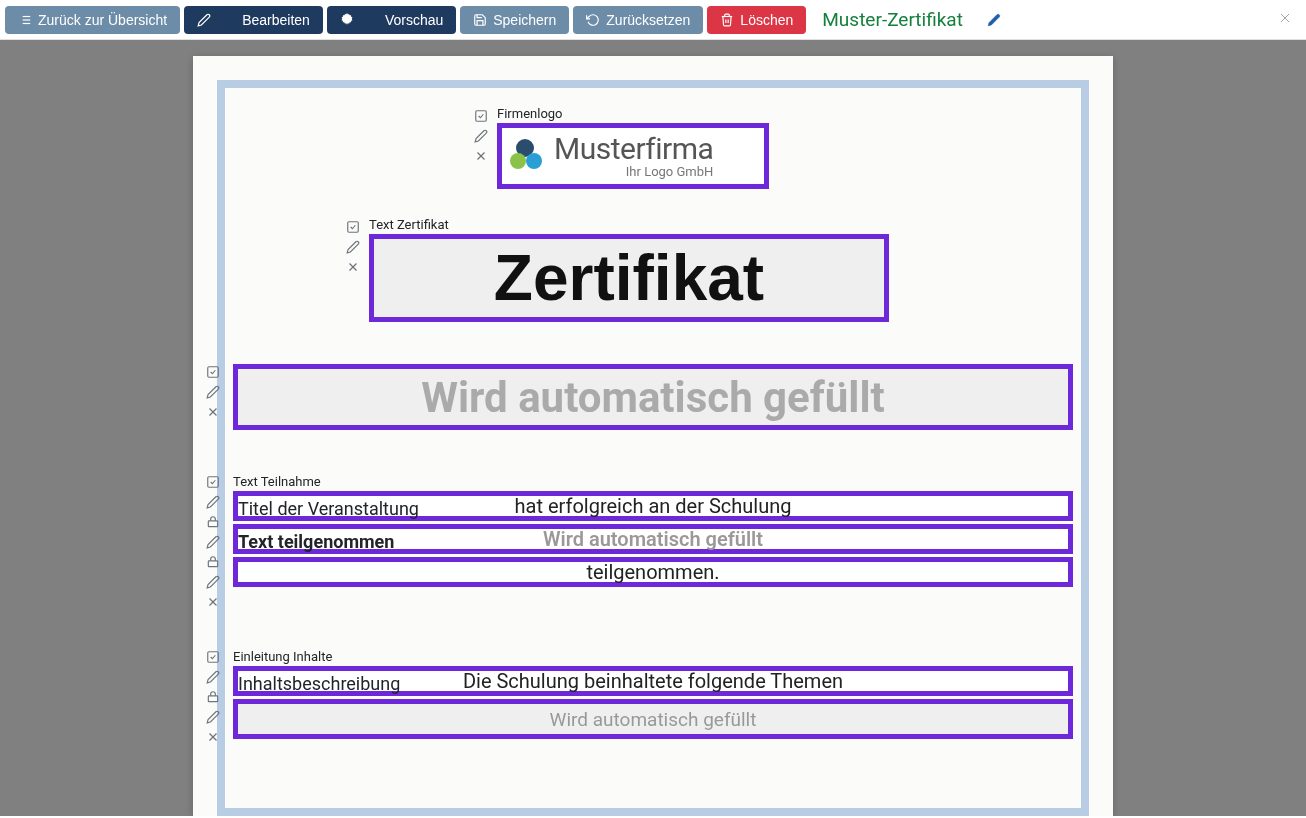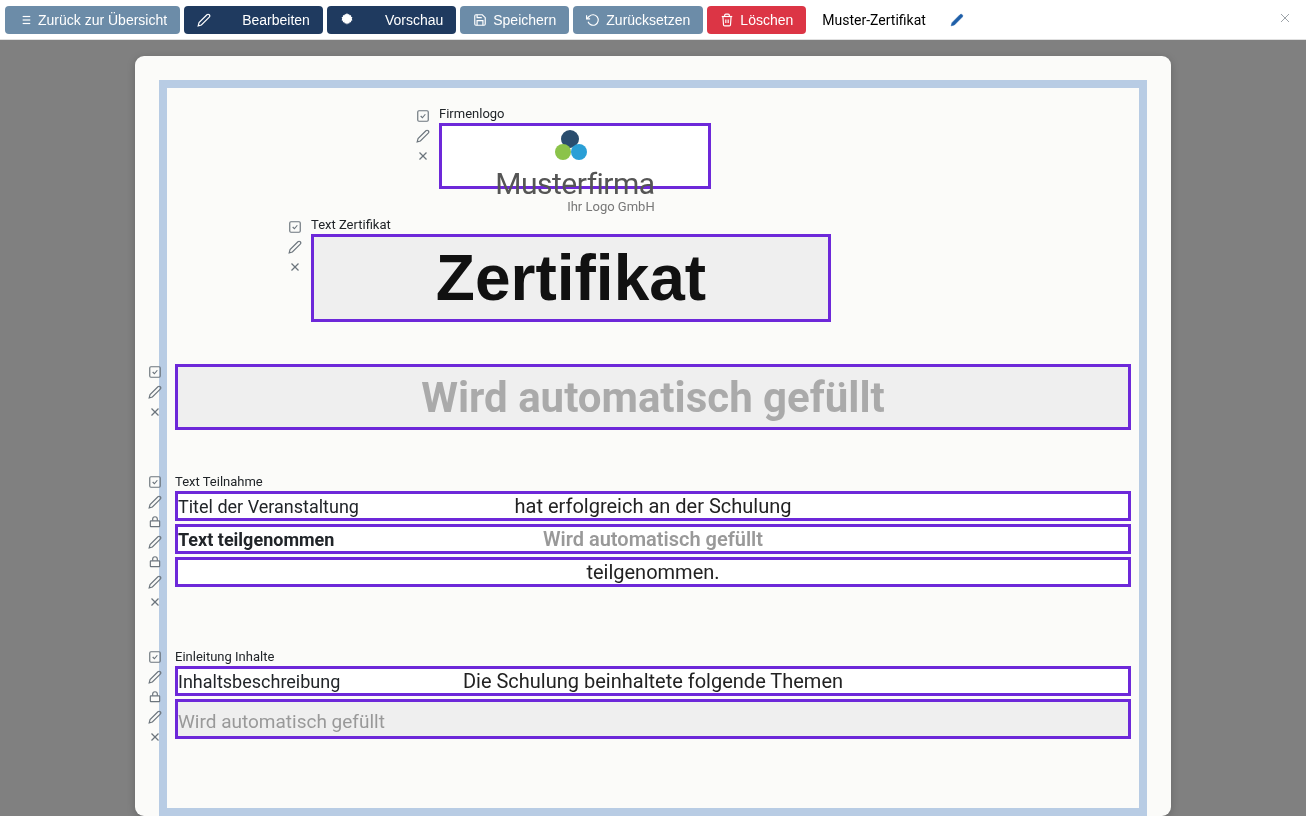--- a/index.html
+++ b/index.html
@@ -27,22 +27,22 @@
     font-size: 14px;
     cursor: pointer;
     color: #fff;
     white-space: nowrap;
   }
   .btn-primary-light { background: #6c8ca8; }
   .btn-primary-dark { background: #1f3a5f; gap: 31px; }
   .btn-danger { background: #dc3545; }
   .title-link {
     margin-left: 12px;
-    color: #000000;
-    font-size: 14px;
+    color: #15803d;
+    font-size: 19px;
     cursor: pointer;
     display: inline-flex;
     align-items: center;
     gap: 24px;
   }
   .close-btn {
     margin-left: auto;
     color: #6c757d;
     font-size: 18px;
     cursor: pointer;
@@ -50,25 +50,24 @@
   }
   .canvas-area {
     background: #808080;
     height: calc(100vh - 42px);
     overflow: auto;
     display: flex;
     justify-content: center;
     padding-top: 16px;
   }
   .page {
-    width: 1036px;
+    width: 920px;
     background: #fbfbf9;
     box-shadow: 0 2px 8px rgba(0,0,0,0.2);
     position: relative;
-    border-radius: 9px;
   }
   .page-border {
     position: absolute;
     top: 24px;
     left: 24px;
     right: 24px;
     bottom: 0;
     border: 8px solid #b8cce4;
     pointer-events: none;
   }
@@ -100,24 +99,23 @@
     display: block;
   }
   .block-label.overlap {
     position: absolute;
     top: 2px;
     left: 0;
     font-size: 18px;
     z-index: 2;
   }
   .field {
-    border: 3px solid #6d28d9;
+    border: 5px solid #6d28d9;
     background: #fff;
     position: relative;
-    flex-direction: column;
   }
   .field.gray { background: #efefef; }
   .logo-row {
     display: flex;
     align-items: flex-start;
     gap: 8px;
     margin-left: 240px;
   }
   .logo-controls {
     display: flex;

